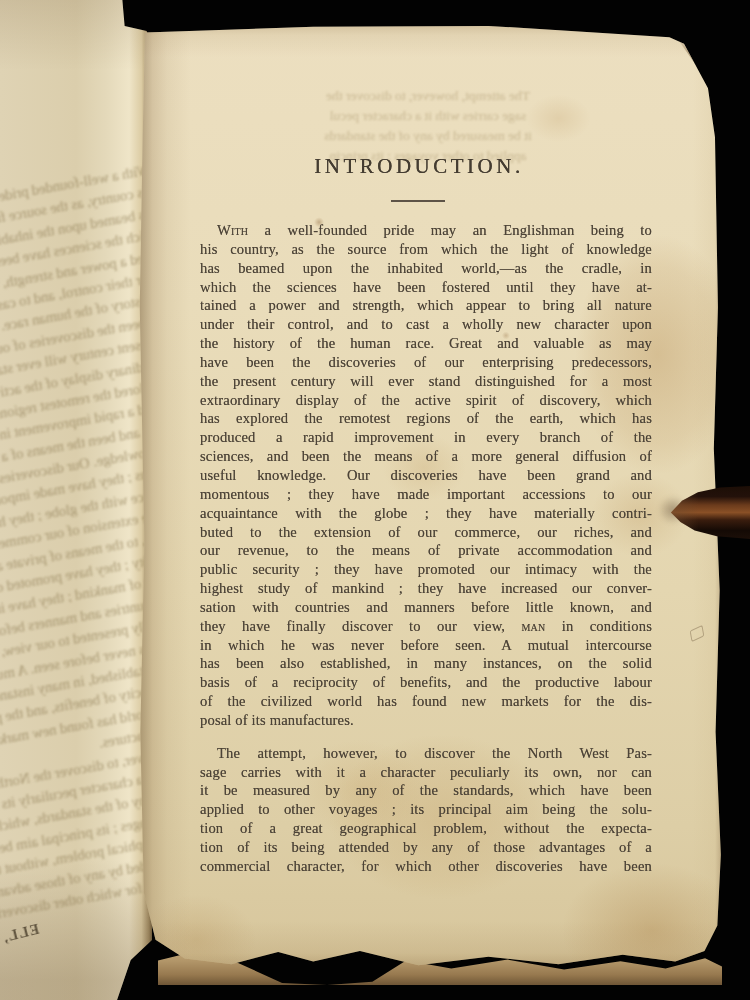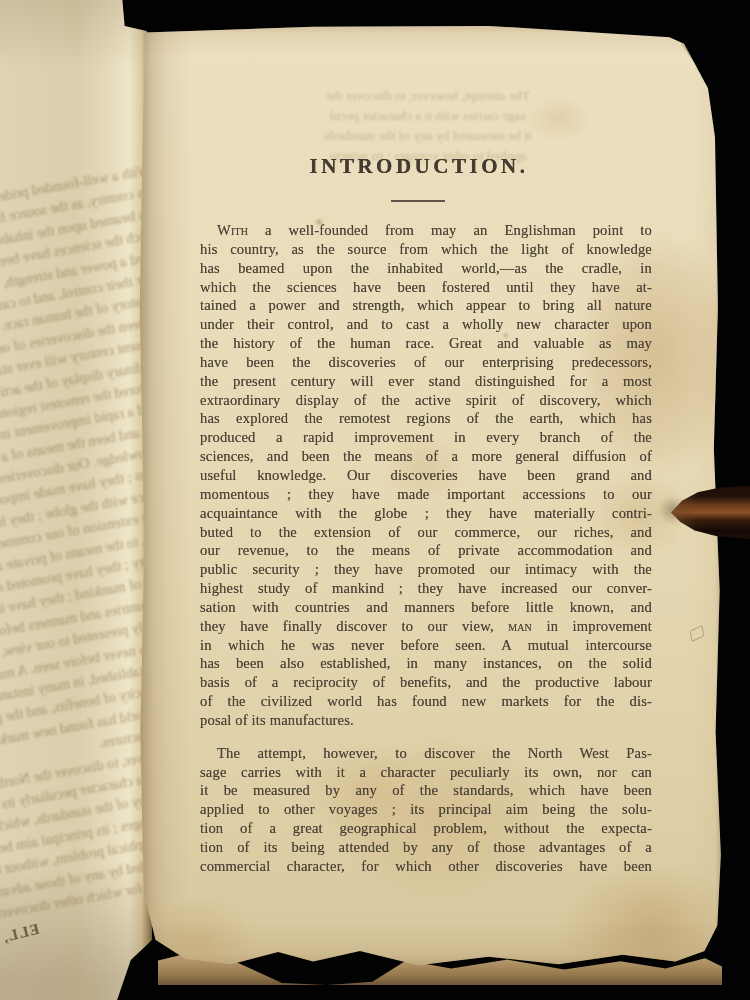--- a/index.html
+++ b/index.html
@@ -50,21 +50,21 @@
 
   .ghost-top{position:absolute;left:110px;top:62px;width:360px;
     font-size:13.5px;line-height:20px;color:rgba(168,148,106,.5);
     transform:scaleX(-1);filter:blur(1.1px);text-align:center;white-space:nowrap;}
 
   .crease-topright{position:absolute;left:540px;top:12px;width:64px;height:2px;
     background:linear-gradient(90deg,transparent,rgba(130,105,70,.5) 30%,rgba(130,105,70,.45) 80%,transparent);
     transform:rotate(55deg);transform-origin:0 0;}
 
   .heading{position:absolute;left:55px;top:130px;width:452px;margin:0;
-    text-align:center;font-size:21px;font-weight:bold;letter-spacing:3.5px;
+    text-align:center;font-size:21px;font-weight:normal;letter-spacing:3.5px;
     color:#443c31;text-shadow:0 0 .5px #443c31;}
   .rule{position:absolute;left:253px;top:176px;width:54px;height:2px;background:#5d5347;}
 
   .text-block{position:absolute;left:62px;top:197px;width:452px;
     font-size:14.6px;line-height:18.85px;letter-spacing:.15px;
     color:#4c4337;text-shadow:0 0 .35px rgba(76,67,55,.7);}
   .para + .para{margin-top:14px;}
   .line{text-align:justify;text-align-last:justify;height:18.85px;}
   .line.endline{text-align-last:left;}
   .line.ind{text-indent:17px;}
@@ -136,42 +136,42 @@
         <div>The attempt, however, to discover the </div>
         <div>sage carries with it a character pecul</div>
         <div>it be measured by any of the standards</div>
         <div>applied to other voyages ; its princip</div>
       </div>
     <div class="crease-topright"></div>
     <h1 class="heading">INTRODUCTION.</h1>
     <div class="rule"></div>
     <div class="text-block" id="text-block">
         <div class="para">
-          <div class="line ind"><span>W</span><span class="sc">ith</span><span> a well-founded from may an Englishman point to</span></div>
+          <div class="line ind"><span>W</span><span class="sc">ith</span><span> a well-founded pride may an Englishman being to</span></div>
           <div class="line"><span>his country, as the source from which the light of knowledge</span></div>
           <div class="line"><span>has beamed upon the inhabited world,—as the cradle, in</span></div>
           <div class="line"><span>which the sciences have been fostered until they have at-</span></div>
           <div class="line"><span>tained a power and strength, which appear to bring all nature</span></div>
           <div class="line"><span>under their control, and to cast a wholly new character upon</span></div>
           <div class="line"><span>the history of the human race.  Great and valuable as may</span></div>
           <div class="line"><span>have been the discoveries of our enterprising predecessors,</span></div>
           <div class="line"><span>the present century will ever stand distinguished for a most</span></div>
           <div class="line"><span>extraordinary display of the active spirit of discovery, which</span></div>
           <div class="line"><span>has explored the remotest regions of the earth, which has</span></div>
           <div class="line"><span>produced a rapid improvement in every branch of the</span></div>
           <div class="line"><span>sciences, and been the means of a more general diffusion of</span></div>
           <div class="line"><span>useful knowledge.  Our discoveries have been grand and</span></div>
           <div class="line"><span>momentous ; they have made important accessions to our</span></div>
           <div class="line"><span>acquaintance with the globe ; they have materially contri-</span></div>
           <div class="line"><span>buted to the extension of our commerce, our riches, and</span></div>
           <div class="line"><span>our revenue, to the means of private accommodation and</span></div>
           <div class="line"><span>public security ; they have promoted our intimacy with the</span></div>
           <div class="line"><span>highest study of mankind ; they have increased our conver-</span></div>
           <div class="line"><span>sation with countries and manners before little known, and</span></div>
-          <div class="line"><span>they have finally discover to our view, </span><span class="sc">man</span><span> in improvement</span></div>
+          <div class="line"><span>they have finally discover to our view, </span><span class="sc">man</span><span> in conditions</span></div>
           <div class="line"><span>in which he was never before seen.  A mutual intercourse</span></div>
           <div class="line"><span>has been also established, in many instances, on the solid</span></div>
           <div class="line"><span>basis of a reciprocity of benefits, and the productive labour</span></div>
           <div class="line"><span>of the civilized world has found new markets for the dis-</span></div>
           <div class="line endline"><span>posal of its manufactures.</span></div>
         </div>
         <div class="para">
           <div class="line ind"><span>The attempt, however, to discover the North West Pas-</span></div>
           <div class="line"><span>sage carries with it a character peculiarly its own, nor can</span></div>
           <div class="line"><span>it be measured by any of the standards, which have been</span></div>

